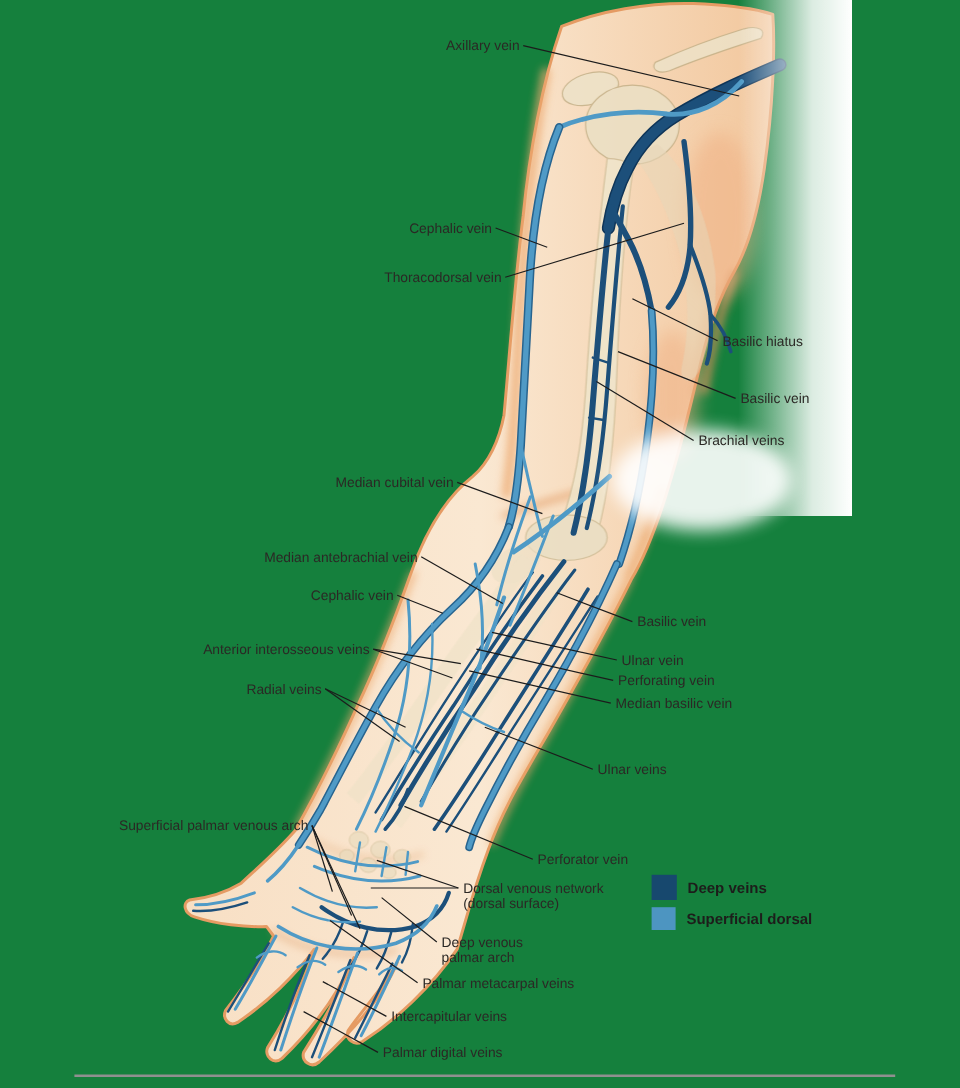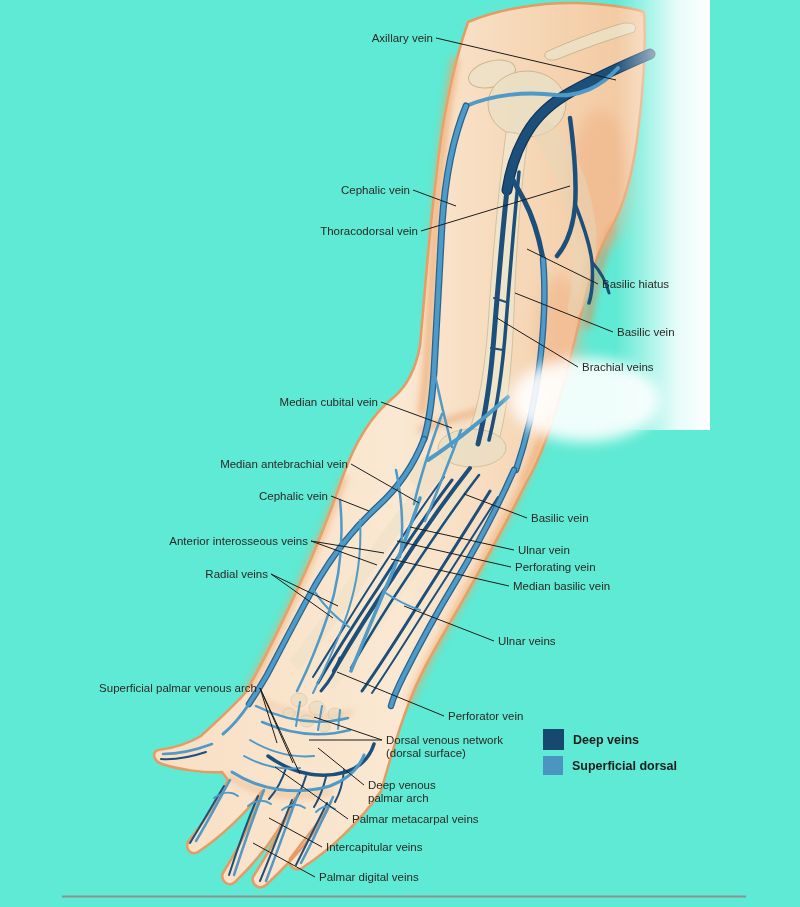--- a/index.html
+++ b/index.html
@@ -1,16 +1,16 @@
 <!DOCTYPE html>
 <html><head>
 <meta charset="utf-8">
 <style>
   html,body{margin:0;padding:0;background:#ffffff;}
-  #stage{position:relative;width:800px;height:907px;background:#5eead4;overflow:hidden;
+  #stage{position:relative;width:800px;height:907px;background:#15803d;overflow:hidden;
          font-family:"Liberation Sans",sans-serif;}
   svg{position:absolute;left:0;top:0;}
   
   .vn{fill:none;stroke-linecap:round;stroke-linejoin:round;}
   .vd{stroke:#1c4f7a;}  .vd-u{stroke:#0f3558;}
   .vs{stroke:#4f9ac6;}  .vs-u{stroke:#27648f;}
   
   .lbl{font-family:"Liberation Sans",sans-serif;font-size:11.5px;fill:#2b2825;}
   .end{text-anchor:end;} .start{text-anchor:start;}
   .leader{fill:none;stroke:#1c1c1c;stroke-width:1;}

